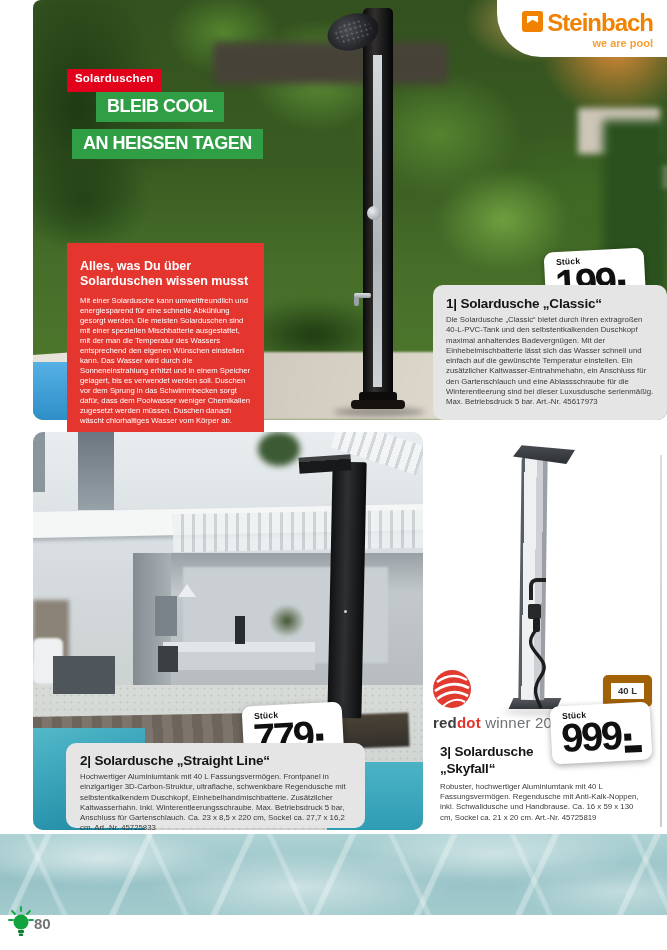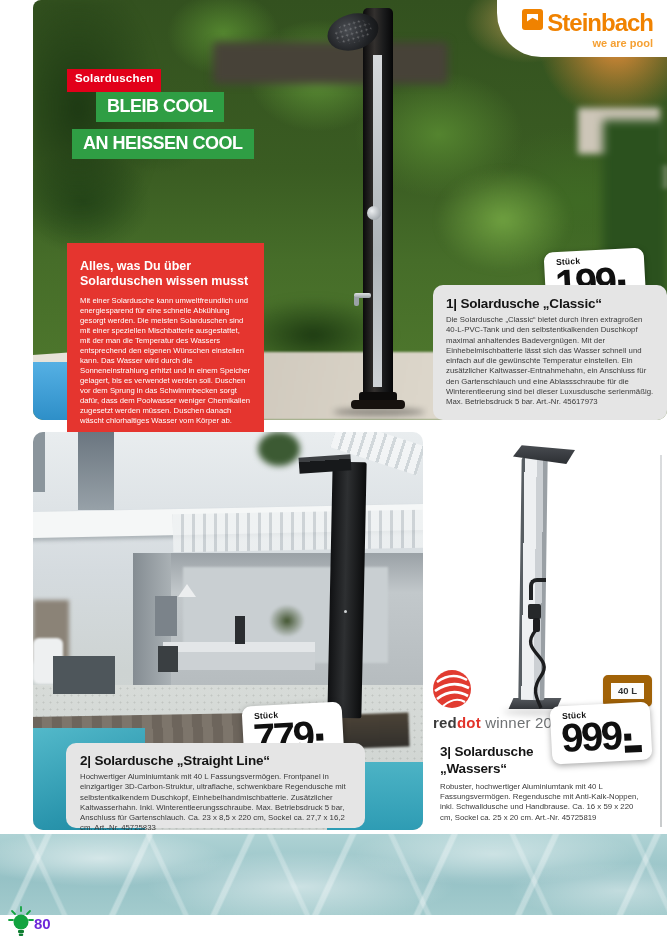--- a/index.html
+++ b/index.html
@@ -41,21 +41,21 @@
   .h-knob{left:334px;top:206px;width:14px;height:14px;border-radius:50%;background:radial-gradient(circle at 35% 35%,#eceff1,#8d949a);}
   .h-tap{left:321px;top:293px;width:17px;height:5px;background:linear-gradient(#dfe2e4,#9aa1a6);border-radius:2px;}
   .h-tap:after{content:"";position:absolute;left:0;top:4px;width:5px;height:9px;background:#9aa1a6;border-radius:0 0 2px 2px;}
   .h-base1{left:326px;top:392px;width:38px;height:10px;background:#0d0c0b;border-radius:3px;}
   .h-base2{left:318px;top:400px;width:54px;height:9px;background:#17120e;border-radius:4px;}
   .h-shadow{left:300px;top:408px;width:92px;height:8px;background:rgba(0,0,0,.35);border-radius:50%;filter:blur(3px);}
 
   
   .logo-cut{left:497px;top:0;width:170px;height:57px;background:#fff;border-bottom-left-radius:44px;
     display:flex;flex-direction:column;align-items:flex-end;padding:9px 14px 0 0;box-sizing:border-box;}
-  .logo-row{display:flex;align-items:flex-start;gap:4px;}
+  .logo-row{display:flex;align-items:center;gap:4px;}
   .logo-name{color:#f08200;font-size:24px;font-weight:800;letter-spacing:-1px;}
   .logo-tag{color:#f5a033;font-size:11px;font-weight:600;margin-top:0px;}
 
   
   .badge{left:67px;top:69px;background:#e2001a;color:#fff;font-size:11.5px;font-weight:700;
     padding:3px 8px 8px;letter-spacing:.2px;}
   .hl{background:#2f9e44;color:#fff;font-weight:800;font-size:18px;line-height:1;
     padding:5px 11px 7px;letter-spacing:-.5px;white-space:nowrap;}
   .hl1{left:96px;top:92px;}
   .hl2{left:72px;top:129px;}
@@ -155,21 +155,21 @@
   .water{left:0;top:834px;width:667px;height:81px;
     background:
       radial-gradient(180px 40px at 15% 30%, rgba(255,255,255,.55), rgba(255,255,255,0) 70%),
       radial-gradient(220px 50px at 45% 65%, rgba(255,255,255,.5), rgba(255,255,255,0) 70%),
       radial-gradient(200px 45px at 74% 25%, rgba(255,255,255,.45), rgba(255,255,255,0) 70%),
       radial-gradient(160px 40px at 93% 70%, rgba(255,255,255,.4), rgba(255,255,255,0) 70%),
       repeating-linear-gradient(115deg, rgba(255,255,255,0) 0 40px, rgba(255,255,255,.32) 42px 46px, rgba(255,255,255,0) 48px 92px),
       repeating-linear-gradient(65deg, rgba(255,255,255,0) 0 55px, rgba(255,255,255,.25) 57px 60px, rgba(255,255,255,0) 62px 110px),
       linear-gradient(180deg,#aed2d4 0%,#96c2c6 55%,#a3cbcd 100%);}
   .bulb{left:8px;top:906px;}
-  .pagenum{left:34px;top:915px;font-size:15px;font-weight:800;color:#6d28d9;}
+  .pagenum{left:34px;top:915px;font-size:15px;font-weight:800;color:#737373;}
 </style>
 </head>
 <body>
 
 <div class="abs hero">
   <div class="abs h-darktrees"></div>
   <div class="abs h-house"></div>
   <div class="abs h-house2"></div>
   <div class="abs h-van"></div>
   <div class="abs h-hedgeR"></div>
@@ -197,21 +197,21 @@
         <path d="M5 5 L16 5 L16 11.5 L10.5 8.8 L5 12.5 Z" fill="#ffffff"></path>
       </svg>
     </span>
     <span class="logo-name">Steinbach</span>
   </div>
   <span class="logo-tag">we are pool</span>
 </div>
 
 <div class="abs badge">Solarduschen</div>
 <div class="abs hl hl1">BLEIB COOL</div>
-<div class="abs hl hl2">AN HEISSEN COOL</div>
+<div class="abs hl hl2">AN HEISSEN TAGEN</div>
 
 <div class="abs infobox">
   <h3>
     <span>Alles, was Du über</span><br>
     <span>Solarduschen wissen musst</span>
   </h3>
   <p>Mit einer Solardusche kann umweltfreundlich und energiesparend für eine schnelle Abkühlung gesorgt werden. Die meisten Solarduschen sind mit einer speziellen Mischbatterie ausgestattet, mit der man die Temperatur des Wassers entsprechend den eigenen Wünschen einstellen kann. Das Wasser wird durch die Sonneneinstrahlung erhitzt und in einem Speicher gelagert, bis es verwendet werden soll. Duschen vor dem Sprung in das Schwimmbecken sorgt dafür, dass dem Poolwasser weniger Chemikalien zugesetzt werden müssen. Duschen danach wäscht chlorhaltiges Wasser vom Körper ab.</p>
 </div>
 
 <div class="abs tag tag1">
@@ -298,23 +298,23 @@
   <span class="unit">Stück</span>
   <span class="num">999</span><span class="sfx">
       <i class="sq"></i>
       <i class="bar"></i>
     </span>
 </div>
 
 <div class="abs p3text">
   <div class="ptitle">
     <span>3| Solardusche</span><br>
-    <span>„Wassers“</span>
+    <span>„Skyfall“</span>
   </div>
-  <p class="pbody">Robuster, hochwertiger Aluminiumtank mit 40 L Fassungsvermögen. Regendusche mit Anti-Kalk-Noppen, inkl. Schwalldusche und Handbrause. Ca. 16 x 59 x 220 cm, Sockel ca. 25 x 20 cm. Art.-Nr. 45725819</p>
+  <p class="pbody">Robuster, hochwertiger Aluminiumtank mit 40 L Fassungsvermögen. Regendusche mit Anti-Kalk-Noppen, inkl. Schwalldusche und Handbrause. Ca. 16 x 59 x 130 cm, Sockel ca. 21 x 20 cm. Art.-Nr. 45725819</p>
 </div>
 
 <div class="abs water"></div>
 <div class="abs bulb">
   <svg width="26" height="32" viewBox="0 0 26 32">
     <g stroke="#12a33f" stroke-width="1.8" stroke-linecap="round">
       <line x1="13" y1="1" x2="13" y2="5"></line>
       <line x1="4" y1="5" x2="7" y2="8"></line>
       <line x1="22" y1="5" x2="19" y2="8"></line>
       <line x1="1" y1="14" x2="5" y2="14"></line>

